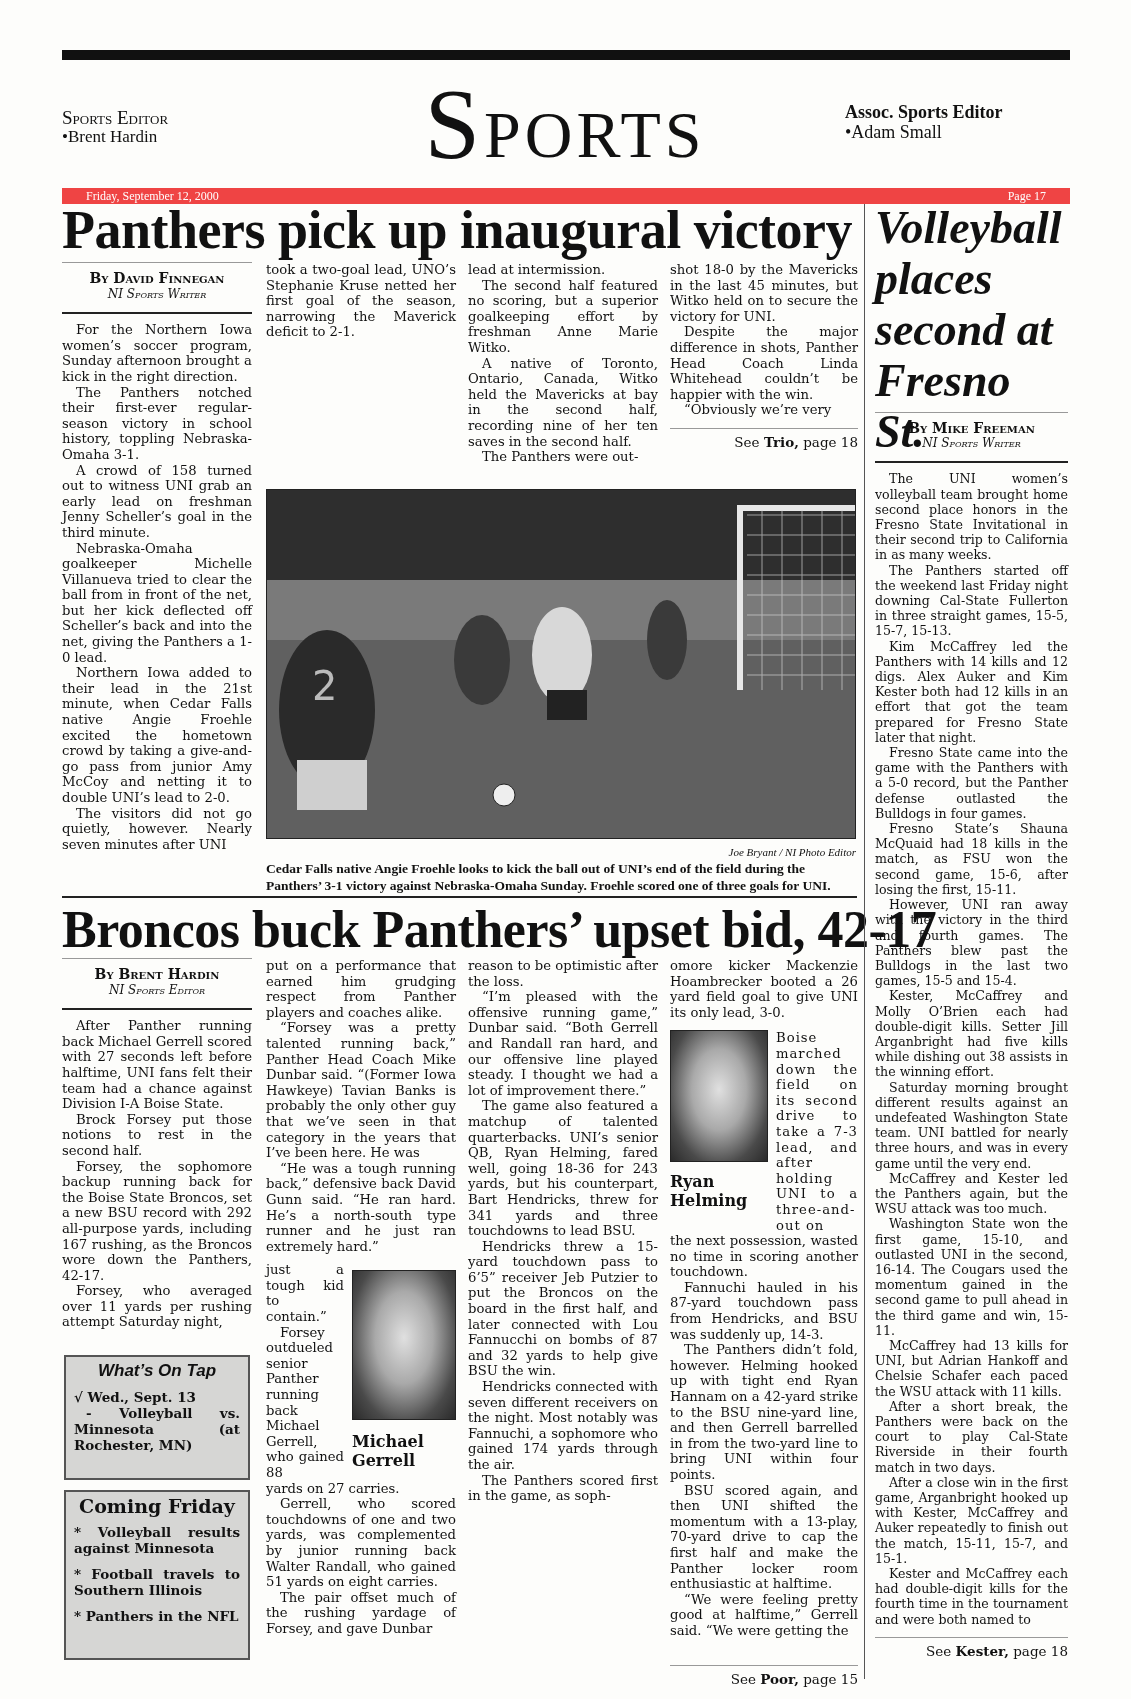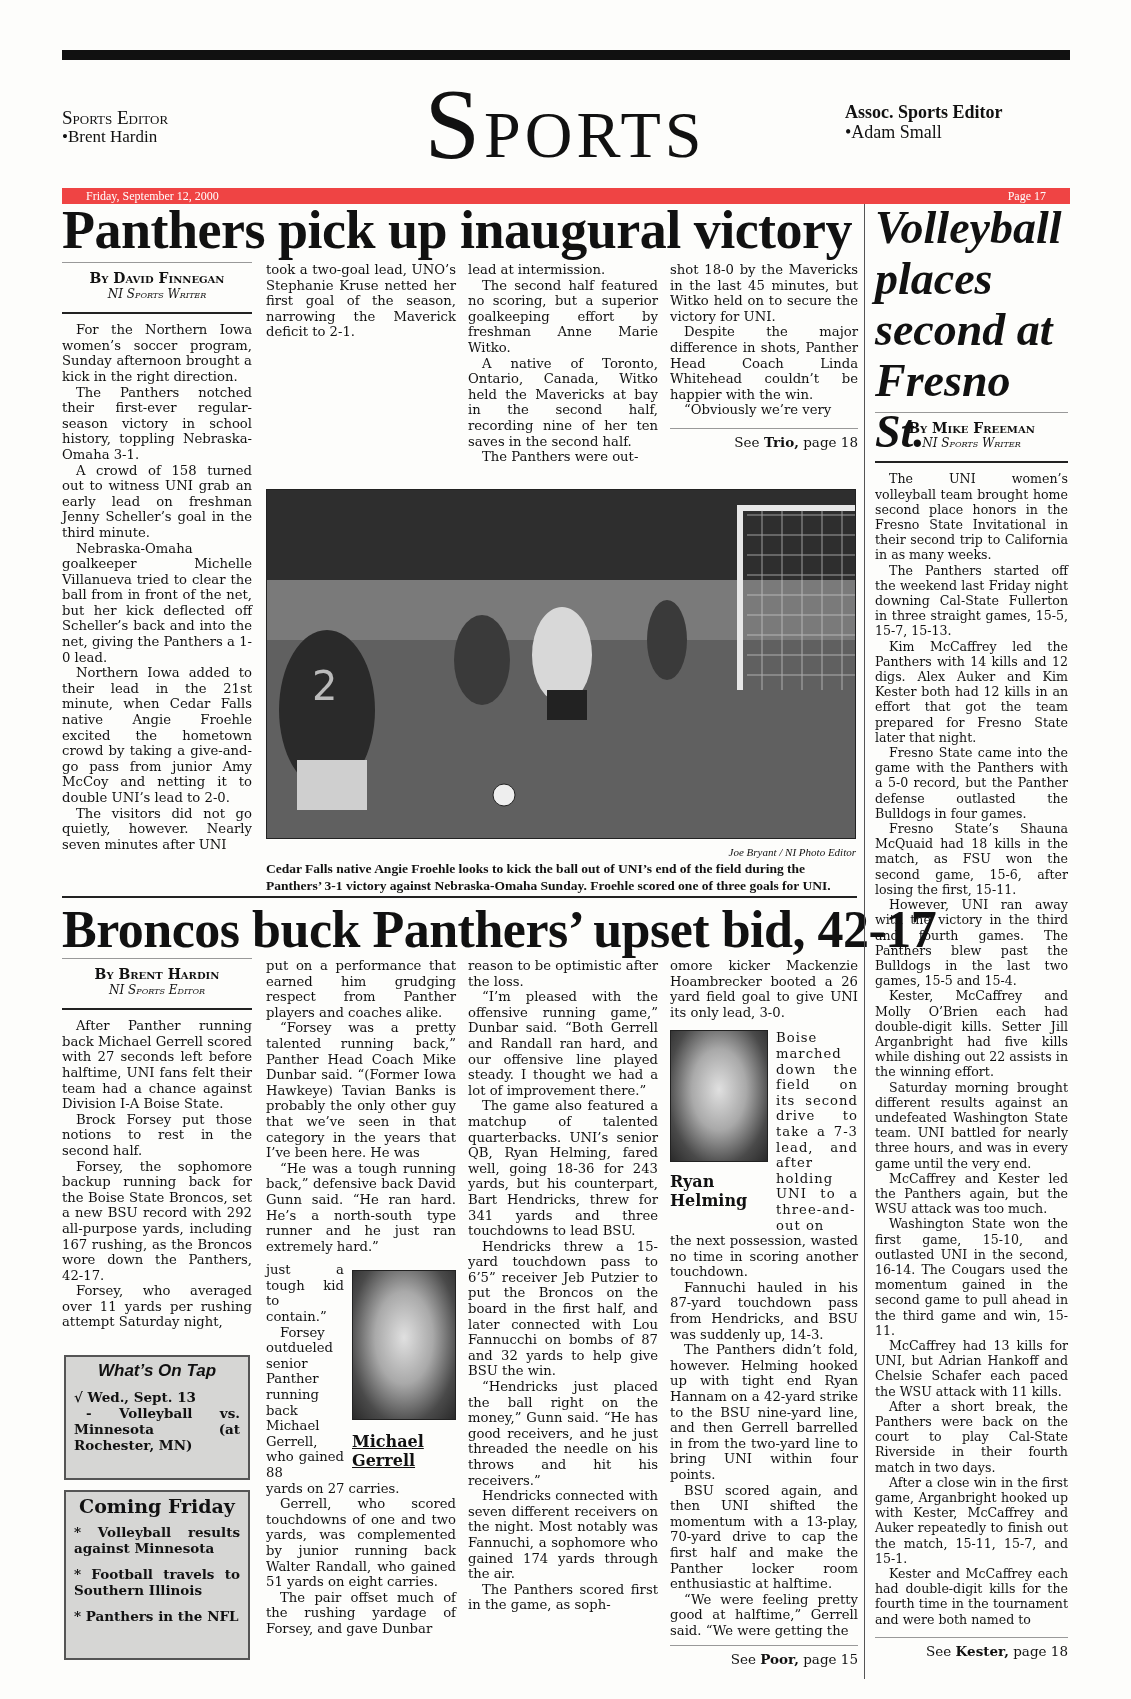--- a/index.html
+++ b/index.html
@@ -155,75 +155,74 @@
 
 <div class="abs col" style="left:266px; top:958px; width:190px;">
   <p class="noind">put on a performance that earned him grudging respect from Panther players and coaches alike.</p>
   <p>“Forsey was a pretty talented running back,” Panther Head Coach Mike Dunbar said. “(Former Iowa Hawkeye) Tavian Banks is probably the only other guy that we’ve seen in that category in the years that I’ve been here. He was</p>
   <p>“He was a tough running back,” defensive back David Gunn said. “He ran hard. He’s a north-south type runner and he just ran extremely hard.”</p>
   <div style="display:flex; gap:8px; margin-top:8px;">
     <div style="width:78px;">
       <p class="noind">just a tough kid to contain.”</p>
       <p>Forsey outdueled senior Panther running back Michael Gerrell, who gained 88</p>
     </div>
-    <div style="width:104px;text-decoration:underline;">
+    <div style="width:104px;">
       <div class="mug" style="width:104px; height:150px; margin-top:8px;"></div>
       <div class="mugcap" style="margin-top:12px;">Michael Gerrell</div>
     </div>
   </div>
   <p class="noind">yards on 27 carries.</p>
   <p>Gerrell, who scored touchdowns of one and two yards, was complemented by junior running back Walter Randall, who gained 51 yards on eight carries.</p>
   <p>The pair offset much of the rushing yardage of Forsey, and gave Dunbar</p>
 </div>
 
 <div class="abs col" style="left:468px; top:958px; width:190px;">
   <p class="noind">reason to be optimistic after the loss.</p>
   <p>“I’m pleased with the offensive running game,” Dunbar said. “Both Gerrell and Randall ran hard, and our offensive line played steady. I thought we had a lot of improvement there.”</p>
   <p>The game also featured a matchup of talented quarterbacks. UNI’s senior QB, Ryan Helming, fared well, going 18-36 for 243 yards, but his counterpart, Bart Hendricks, threw for 341 yards and three touchdowns to lead BSU.</p>
   <p>Hendricks threw a 15-yard touchdown pass to 6’5” receiver Jeb Putzier to put the Broncos on the board in the first half, and later connected with Lou Fannucchi on bombs of 87 and 32 yards to help give BSU the win.</p>
-  <p>“Hendricks just placed the ball right on the money,” Gunn said. “He has good receivers, and he just threaded the needle on his throws and hit his receivers.”</p>
   <p>Hendricks connected with seven different receivers on the night. Most notably was Fannuchi, a sophomore who gained 174 yards through the air.</p>
   <p>The Panthers scored first in the game, as soph-</p>
 </div>
 
 <div class="abs col" style="left:670px; top:958px; width:188px;">
   <p class="noind">omore kicker Mackenzie Hoambrecker booted a 26 yard field goal to give UNI its only lead, 3-0.</p>
   <div style="display:flex; gap:8px; margin-top:10px;">
     <div style="width:98px;">
       <div class="mug" style="width:98px; height:132px;"></div>
       <div class="mugcap" style="margin-top:10px;">Ryan Helming</div>
     </div>
     <div style="width:82px;">
       <p class="noind" style="letter-spacing:1px;">Boise marched down the field on its second drive to take a 7-3 lead, and after holding UNI to a three-and-out on</p>
     </div>
   </div>
   <p class="noind">the next possession, wasted no time in scoring another touchdown.</p>
   <p>Fannuchi hauled in his 87-yard touchdown pass from Hendricks, and BSU was suddenly up, 14-3.</p>
   <p>The Panthers didn’t fold, however. Helming hooked up with tight end Ryan Hannam on a 42-yard strike to the BSU nine-yard line, and then Gerrell barrelled in from the two-yard line to bring UNI within four points.</p>
   <p>BSU scored again, and then UNI shifted the momentum with a 13-play, 70-yard drive to cap the first half and make the Panther locker room enthusiastic at halftime.</p>
   <p>“We were feeling pretty good at halftime,” Gerrell said. “We were getting the</p>
-  <div class="jump" style="margin-top:6px;">
+  <div class="jump" style="margin-top:26px;">
     <span>See </span><b>Poor,</b><span> page 15</span>
   </div>
 </div>
 
 <div class="abs vrule"></div>
 <div class="abs vb-head">Volleyball places second at Fresno St.</div>
 <div class="abs col" style="left:875px; top:412px; width:193px; font-size:12.6px; line-height:15.2px;">
   <div class="byline" style="margin-bottom:8px;">
     <div class="name">By Mike Freeman</div>
     <div class="role">NI Sports Writer</div>
   </div>
   <p>The UNI women’s volleyball team brought home second place honors in the Fresno State Invitational in their second trip to California in as many weeks.</p>
   <p>The Panthers started off the weekend last Friday night downing Cal-State Fullerton in three straight games, 15-5, 15-7, 15-13.</p>
   <p>Kim McCaffrey led the Panthers with 14 kills and 12 digs. Alex Auker and Kim Kester both had 12 kills in an effort that got the team prepared for Fresno State later that night.</p>
   <p>Fresno State came into the game with the Panthers with a 5-0 record, but the Panther defense outlasted the Bulldogs in four games.</p>
   <p>Fresno State’s Shauna McQuaid had 18 kills in the match, as FSU won the second game, 15-6, after losing the first, 15-11.</p>
   <p>However, UNI ran away with the victory in the third and fourth games. The Panthers blew past the Bulldogs in the last two games, 15-5 and 15-4.</p>
-  <p>Kester, McCaffrey and Molly O’Brien each had double-digit kills. Setter Jill Arganbright had five kills while dishing out 22 assists in the winning effort.</p>
+  <p>Kester, McCaffrey and Molly O’Brien each had double-digit kills. Setter Jill Arganbright had five kills while dishing out 38 assists in the winning effort.</p>
   <p>Saturday morning brought different results against an undefeated Washington State team. UNI battled for nearly three hours, and was in every game until the very end.</p>
   <p>McCaffrey and Kester led the Panthers again, but the WSU attack was too much.</p>
   <p>Washington State won the first game, 15-10, and outlasted UNI in the second, 16-14. The Cougars used the momentum gained in the second game to pull ahead in the third game and win, 15-11.</p>
   <p>McCaffrey had 13 kills for UNI, but Adrian Hankoff and Chelsie Schafer each paced the WSU attack with 11 kills.</p>
   <p>After a short break, the Panthers were back on the court to play Cal-State Riverside in their fourth match in two days.</p>
   <p>After a close win in the first game, Arganbright hooked up with Kester, McCaffrey and Auker repeatedly to finish out the match, 15-11, 15-7, and 15-1.</p>
   <p>Kester and McCaffrey each had double-digit kills for the fourth time in the tournament and were both named to</p>
   <div class="jump" style="margin-top:10px;">
     <span>See </span><b>Kester,</b><span> page 18</span>
   </div>

